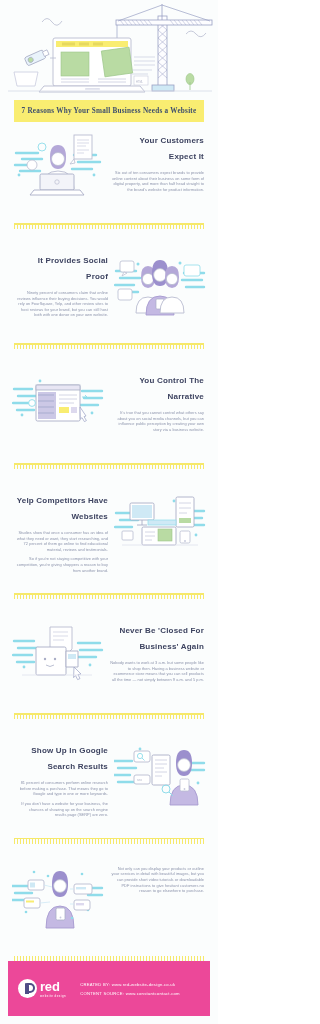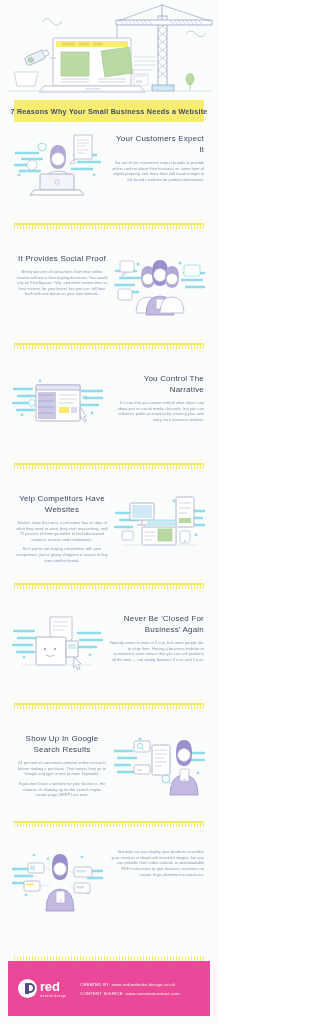--- a/index.html
+++ b/index.html
@@ -36,20 +36,21 @@
     display: flex;
     align-items: center;
     justify-content: center;
   }
   .title-banner .t {
     font-size: 7.2px;
     letter-spacing: 0.25px;
     color: #3d4e6e;
     font-weight: bold;
     white-space: nowrap;
+    font-family: Liberation Serif, serif;
   }
 
   
   .section {
     position: relative;
     width: 218px;
     display: flex;
     align-items: flex-start;
     padding: 0 12px;
   }
@@ -61,26 +62,26 @@
     height: 74px;
     position: relative;
   }
   .art svg { display: block; }
 
   .copy {
     flex: 1 1 auto;
     padding: 6px 2px 0 4px;
   }
   .right-text .copy { text-align: right; padding-left: 6px; }
-  .left-text  .copy { text-align: center;  padding-right: 6px; }
+  .left-text  .copy { text-align: right;  padding-right: 6px; }
 
   .copy h2 {
     font-size: 8px;
-    line-height: 11px;
-    font-weight: normal;
+    line-height: 16px;
+    font-weight: bold;
     color: #3d4360;
     letter-spacing: 0.2px;
     margin-bottom: 5px;
   }
   .copy p {
     font-size: 3.9px;
     line-height: 5.6px;
     color: #8c93ab;
     letter-spacing: 0.05px;
   }

